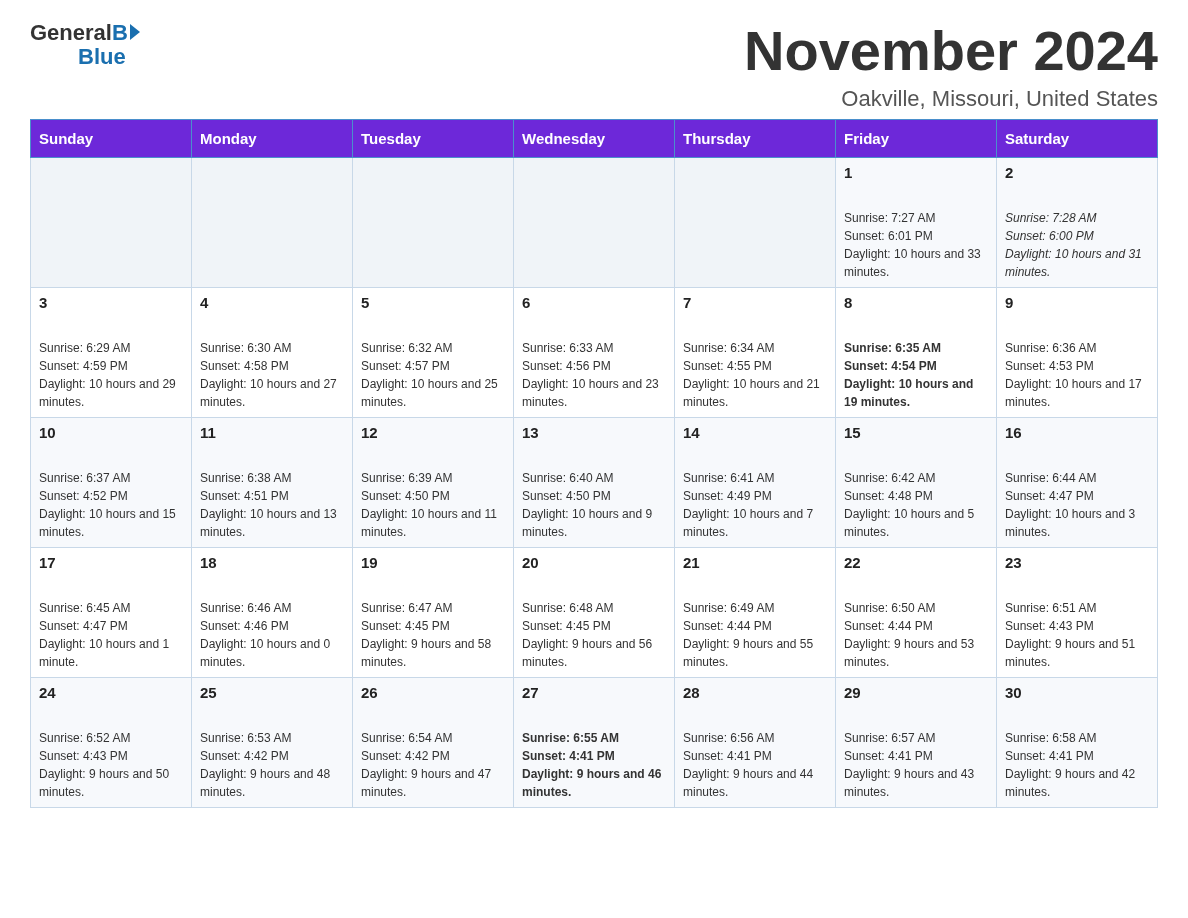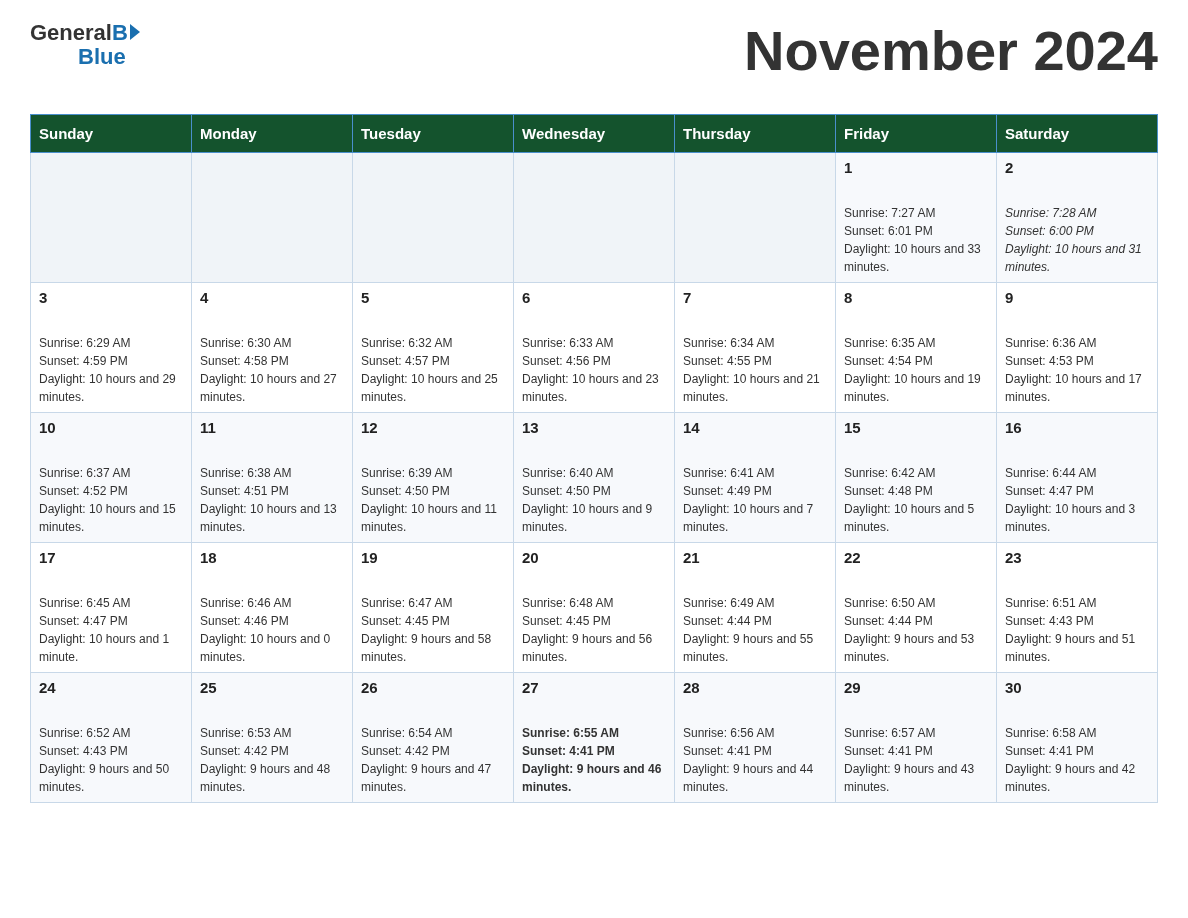--- a/index.html
+++ b/index.html
@@ -8,21 +8,21 @@
       background: #fff;
       color: #333;
       width: 1188px;
       min-height: 918px;
       padding: 20px 30px;
     }
     .header {
       display: flex;
       justify-content: space-between;
       align-items: flex-start;
-      margin-bottom: 32px;
+      margin-bottom: 7px;
     }
     .logo {
       display: flex;
       flex-direction: column;
       align-items: flex-start;
     }
     .logo-text {
       display: flex;
       align-items: center;
       font-size: 22px;
@@ -63,21 +63,21 @@
       font-size: 22px;
       color: #555;
       margin-top: 4px;
     }
     .calendar {
       width: 100%;
       border-collapse: collapse;
       border: 1px solid #5a7fa8;
     }
     .calendar thead tr th {
-      background-color: #14532d;
+      background-color: #6d28d9;
       color: #fff;
       font-size: 15px;
       font-weight: bold;
       padding: 10px 8px;
       text-align: left;
       border: 1px solid #4a8fcc;
     }
     .calendar tbody tr td {
       width: 14.28%;
       vertical-align: top;
@@ -120,20 +120,21 @@
       <span>General</span>
       <span class="logo-blue">
         <span>B</span>
         <span class="logo-arrow"></span>
       </span>
     </div>
     <div class="logo-line2">Blue</div>
   </div>
   <div class="title-section">
     <div class="main-title">November 2024</div>
+    <div class="subtitle">Oakville, Missouri, United States</div>
   </div>
 </div>
 
 <table class="calendar">
   <thead>
     <tr>
 
     <th>Sunday</th>
         <th>Monday</th>
         <th>Tuesday</th>
@@ -189,21 +190,21 @@
 Daylight: 10 hours and 23 minutes.</div>
         </td>
         <td>
           <span class="day-number">7</span>
           <div class="day-info" style="white-space: pre-line;">Sunrise: 6:34 AM
 Sunset: 4:55 PM
 Daylight: 10 hours and 21 minutes.</div>
         </td>
         <td>
           <span class="day-number">8</span>
-          <div class="day-info" style="white-space: pre-line;">Sunrise: 6:35 AM
+          <div class="day-info" style="white-space: pre-line; font-weight: bold;">Sunrise: 6:35 AM
 Sunset: 4:54 PM
 Daylight: 10 hours and 19 minutes.</div>
         </td>
         <td>
           <span class="day-number">9</span>
           <div class="day-info" style="white-space: pre-line;">Sunrise: 6:36 AM
 Sunset: 4:53 PM
 Daylight: 10 hours and 17 minutes.</div>
         </td>
       </tr>

